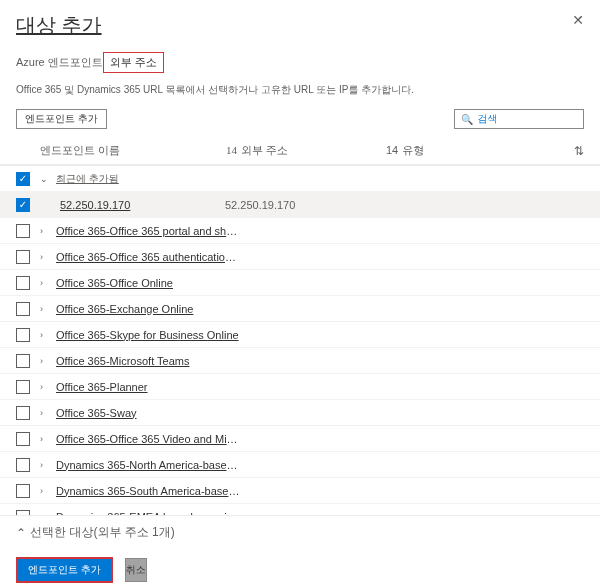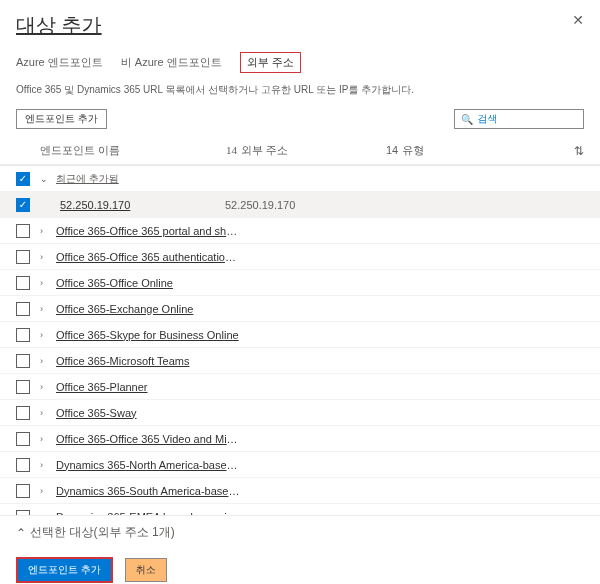--- a/index.html
+++ b/index.html
@@ -25,21 +25,20 @@
     .close-btn {
       position: absolute;
       top: 12px;
       right: 16px;
       font-size: 14px;
       cursor: pointer;
       color: #605e5c;
     }
     .tabs {
       display: flex;
-      gap: 18px;
       padding: 8px 16px 6px 16px;
       font-size: 11px;
       color: #605e5c;
     }
     .tab { cursor: pointer; }
     .tab.highlighted {
       border: 1px solid #d13438;
       padding: 2px 6px;
       margin-top: -3px;
       color: #323130;
@@ -149,43 +148,42 @@
     }
     .primary-btn {
       background: #0078d4;
       color: #fff;
       border: 2px solid #d13438;
       padding: 4px 10px;
       font-size: 10px;
       cursor: pointer;
     }
     .secondary-btn {
-      background: #fdba74;
+      background: #a3a3a3;
       border: 1px solid #8a8886;
-      padding: 4px 10px;
+      padding: 4px 0;
       font-size: 10px;
       color: #323130;
       cursor: pointer;
     }
     .col-count { color: #605e5c; margin-right: 4px; font-size: 11px; }
     .col-name-h { flex: 0 0 210px; padding-left: 24px; }
     .col-addr-h { flex: 0 0 160px; font-family: Liberation Serif, serif; }
     .col-type-h { flex: 1; }
   </style>
 </head>
 <body>
 
 <div class="header">
   <div class="title">대상 추가</div>
   <div class="close-btn">✕</div>
 </div>
 
 <div class="tabs">
   <span class="tab">Azure 엔드포인트</span>
-  <span class="tab">비 Azure 엔드포인트</span>
   <span class="tab highlighted">외부 주소</span>
 </div>
 
 <div class="subtext">Office 365 및 Dynamics 365 URL 목록에서 선택하거나 고유한 URL 또는 IP를 추가합니다.</div>
 
 <div class="toolbar">
   <button class="add-ep-btn">엔드포인트 추가</button>
   <div class="search-box">
     <span class="search-icon">🔍</span>
     <span>검색</span>

